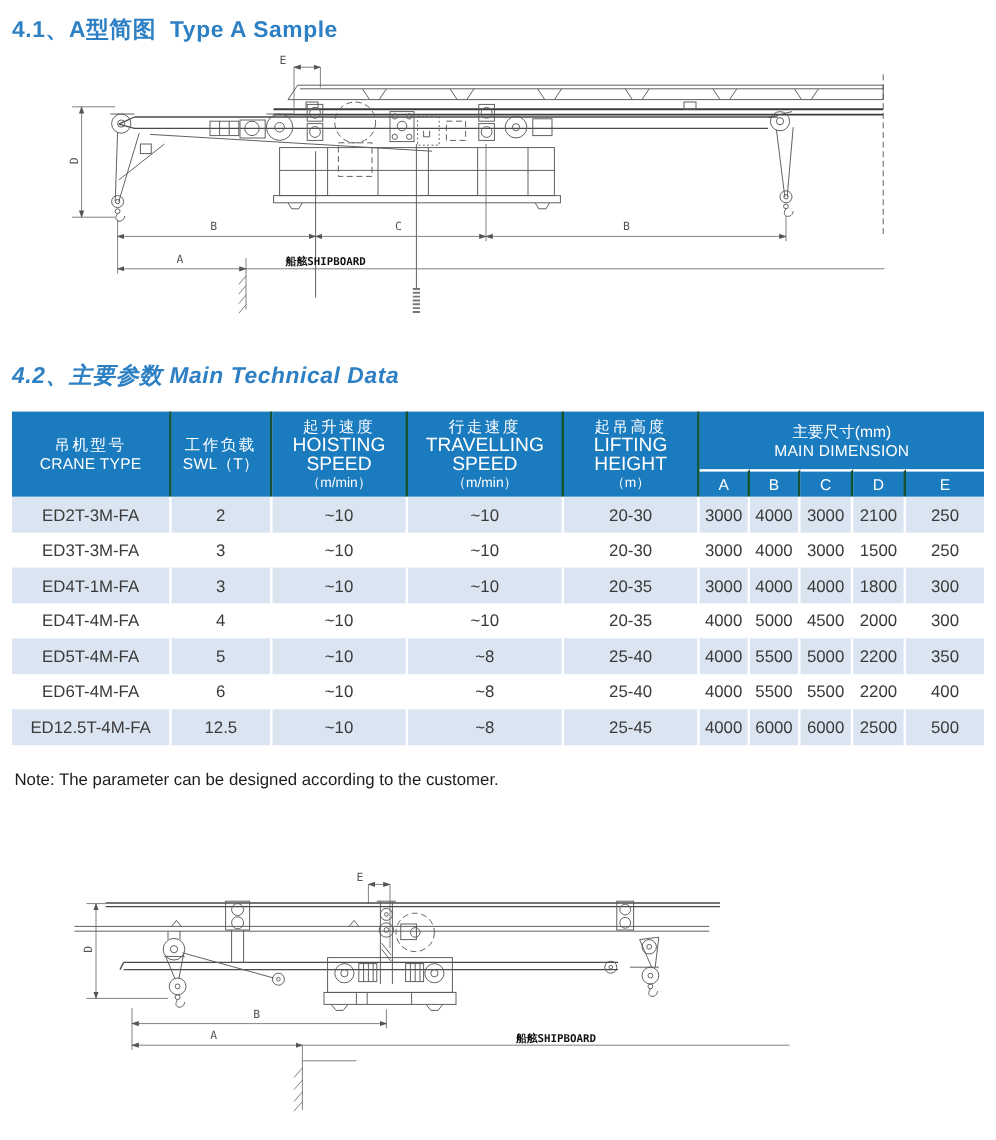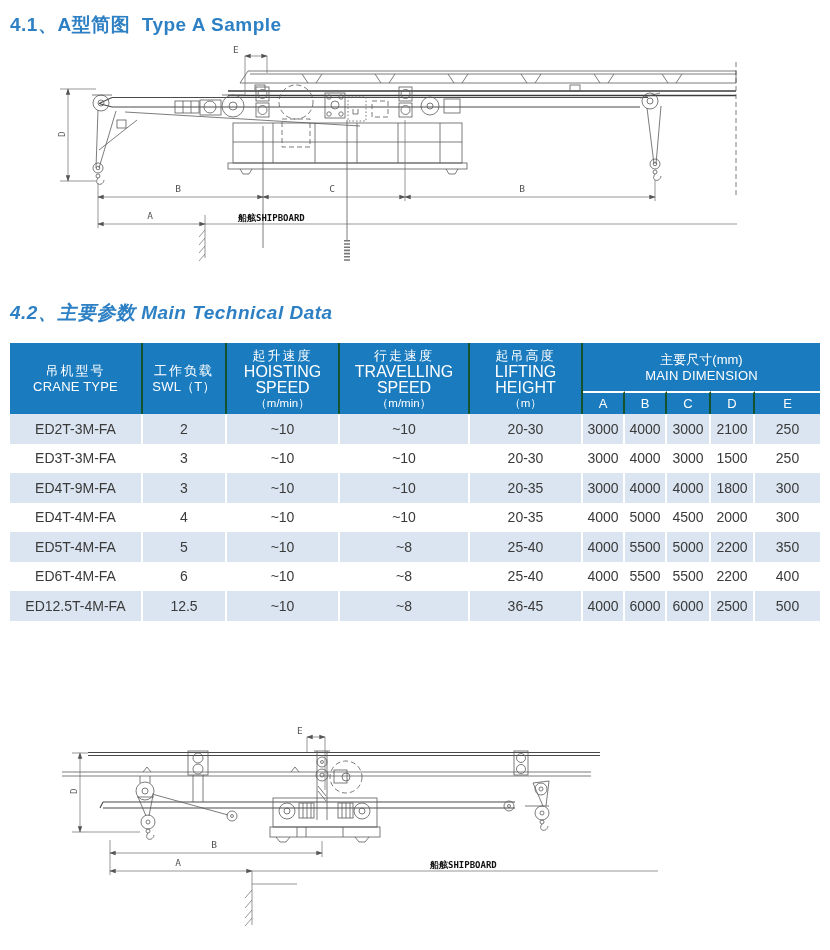--- a/index.html
+++ b/index.html
@@ -351,21 +351,21 @@
             <td>~10</td>
             <td>~10</td>
             <td>20-30</td>
             <td>3000</td>
             <td>4000</td>
             <td>3000</td>
             <td>1500</td>
             <td>250</td>
           </tr>
           <tr>
-            <td>ED4T-9M-FA</td>
+            <td>ED4T-1M-FA</td>
             <td>3</td>
             <td>~10</td>
             <td>~10</td>
             <td>20-35</td>
             <td>3000</td>
             <td>4000</td>
             <td>4000</td>
             <td>1800</td>
             <td>300</td>
           </tr>
@@ -403,25 +403,26 @@
             <td>5500</td>
             <td>5500</td>
             <td>2200</td>
             <td>400</td>
           </tr>
           <tr>
             <td>ED12.5T-4M-FA</td>
             <td>12.5</td>
             <td>~10</td>
             <td>~8</td>
-            <td>36-45</td>
+            <td>25-45</td>
             <td>4000</td>
             <td>6000</td>
             <td>6000</td>
             <td>2500</td>
             <td>500</td>
           </tr>
         </tbody>
     </table>
   </div>
 
+  <div class="note" id="note-en">Note: The parameter can be designed according to the customer.</div>
 
 </div>
 
 </body></html>

